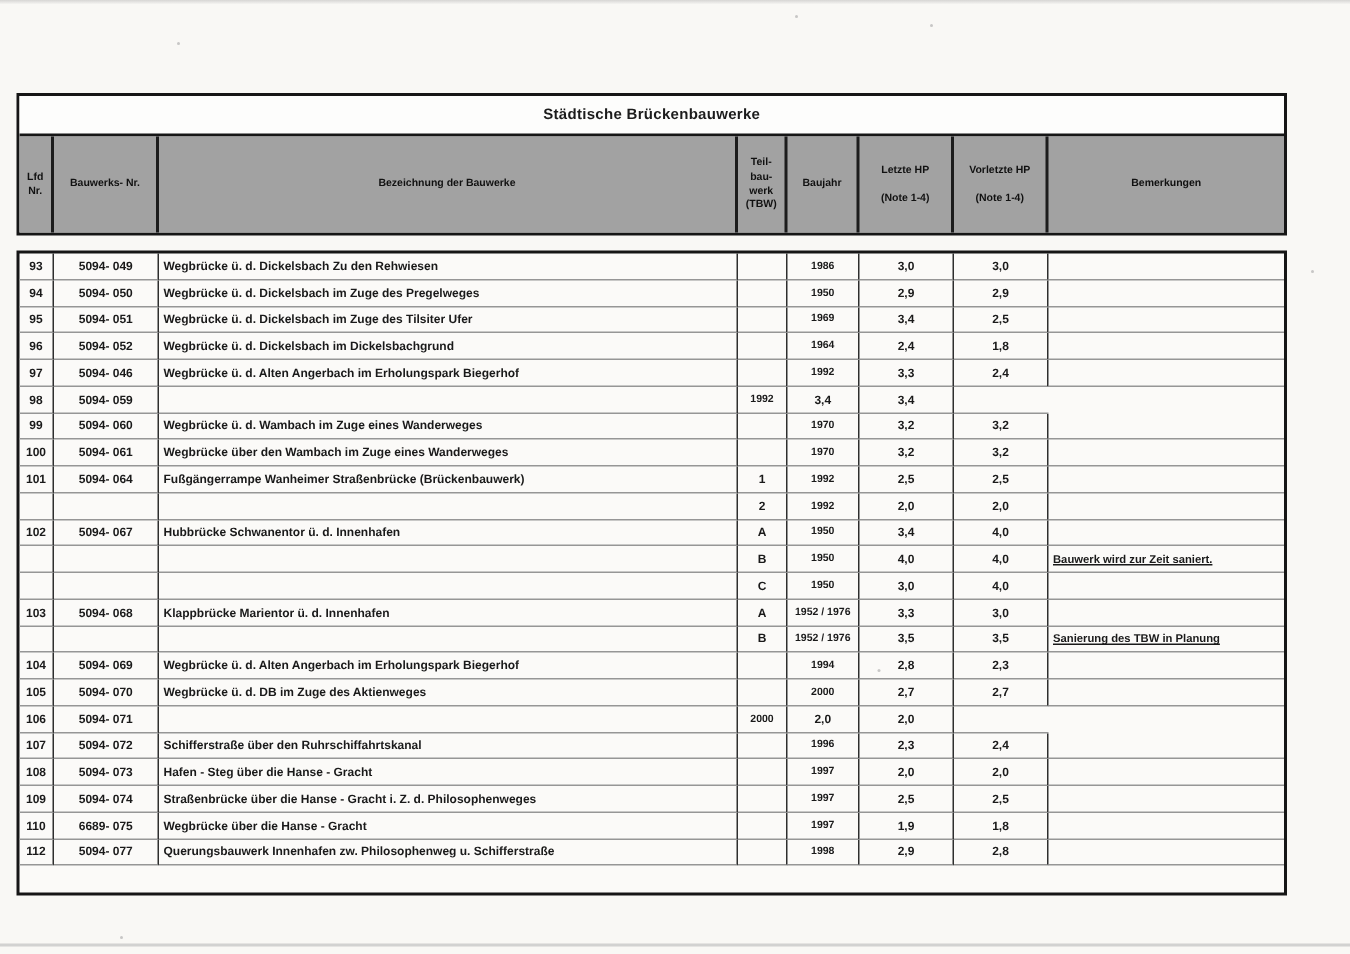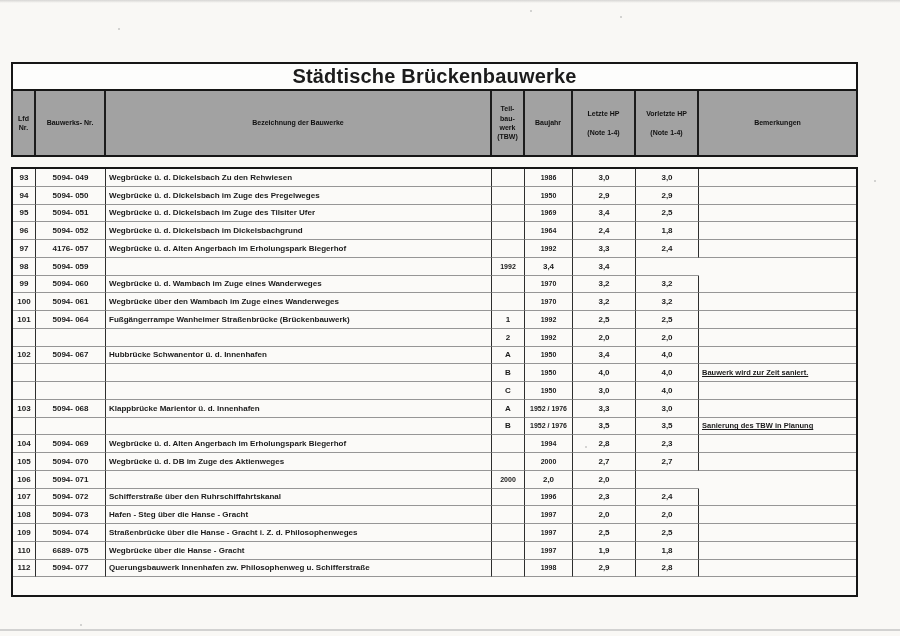--- a/index.html
+++ b/index.html
@@ -16,21 +16,21 @@
   .edge-bottom{position:absolute;top:629px;left:0;width:100%;height:2px;background:#bdbdbd;opacity:.65;}
   .speck{position:absolute;width:2px;height:2px;background:#9f9f9f;border-radius:50%;opacity:.55;}
 
   
   .block{position:absolute;left:11px;width:847px;box-sizing:border-box;
     border:2px solid #161616;background:#fbfaf8;}
 
   
   .header-block{top:62px;}
   .title-bar{height:25px;display:flex;align-items:center;justify-content:center;
-    font-size:20px;font-weight:bold;background:#fdfdfc;border-bottom:2px solid #161616;
+    font-size:10px;font-weight:bold;background:#fdfdfc;border-bottom:2px solid #161616;
     letter-spacing:.2px;}
   .head-row{display:grid;grid-template-columns:23px 70px 386px 33px 48px 63px 63px 1fr;
     height:64px;background:#a2a2a2;}
   .hcell{display:flex;align-items:center;justify-content:center;text-align:center;
     font-size:7px;font-weight:bold;line-height:1.35;white-space:pre-line;
     border-right:2px solid #1c1c1c;overflow:hidden;color:#111;}
   .hcell:last-child{border-right:none;}
 
   
   .data-block{top:167px;}
@@ -111,21 +111,21 @@
           <div class="cell c-nr">5094- 052</div>
           <div class="cell c-name left">Wegbrücke ü. d. Dickelsbach im Dickelsbachgrund</div>
           <div class="cell c-tbw"></div>
           <div class="cell c-baujahr">1964</div>
           <div class="cell c-hp">2,4</div>
           <div class="cell c-hp">1,8</div>
           <div class="cell c-bem left"></div>
         </div>
         <div class="data-row">
           <div class="cell c-lfd">97</div>
-          <div class="cell c-nr">4176- 057</div>
+          <div class="cell c-nr">5094- 046</div>
           <div class="cell c-name left">Wegbrücke ü. d. Alten Angerbach im Erholungspark Biegerhof</div>
           <div class="cell c-tbw"></div>
           <div class="cell c-baujahr">1992</div>
           <div class="cell c-hp">3,3</div>
           <div class="cell c-hp">2,4</div>
           <div class="cell c-bem left"></div>
         </div>
         <div class="data-row">
           <div class="cell c-lfd">98</div>
           <div class="cell c-nr">5094- 059</div>

